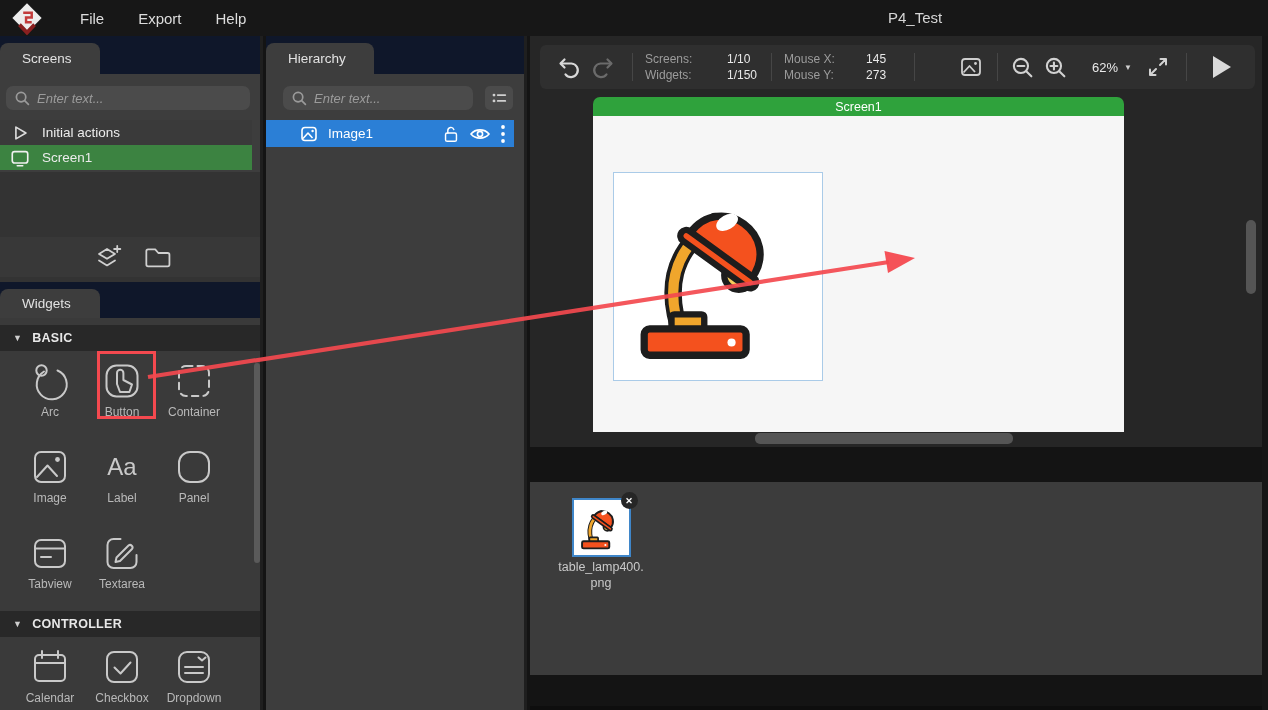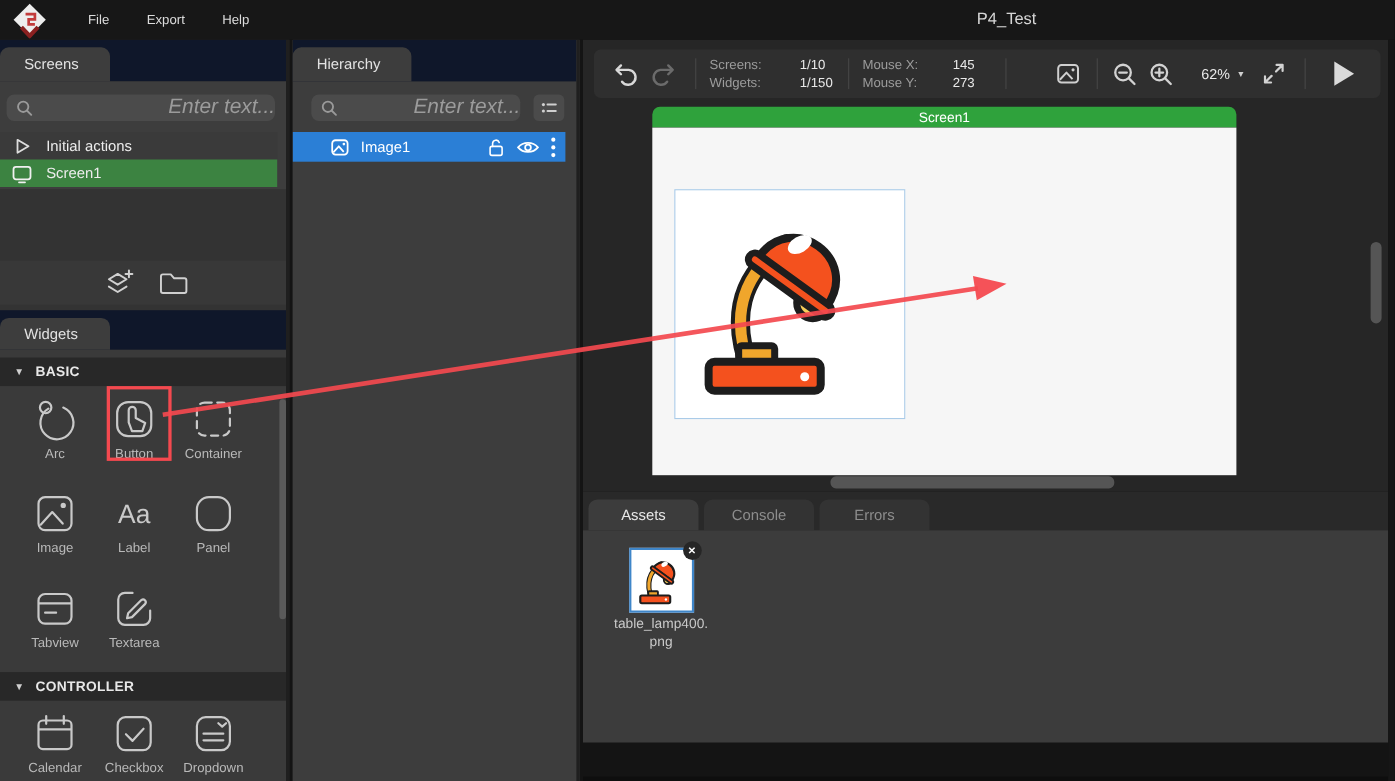--- a/index.html
+++ b/index.html
@@ -3,36 +3,36 @@
 <meta charset="utf-8">
 <style>
   * { margin:0; padding:0; box-sizing:border-box; }
   body { background:#101010; font-family:"Liberation Sans", sans-serif; }
   .app { position:relative; width:1268px; height:710px; overflow:hidden; background:#141414; }
 
   
   .menubar { position:absolute; left:0; top:0; width:1268px; height:36px; background:#171717; display:flex; align-items:center; z-index:5; }
   .logo { margin-left:10px; width:34px; height:34px; }
   .menus { display:flex; gap:34px; margin-left:36px; }
-  .menu-item { color:#dcdcdc; font-size:12px; cursor:default; }
+  .menu-item { color:#dcdcdc; font-size:15px; cursor:default; }
   .proj-title { position:absolute; left:888px; top:9px; color:#d6d6d6; font-size:15px; }
 
   
   .left-col { position:absolute; left:0; top:36px; width:263px; height:674px; background:#333; border-right:3px solid #1f1f1f; overflow:hidden; }
   .mid-col  { position:absolute; left:266px; top:36px; width:261px; height:674px; background:#3d3d3d; border-right:3px solid #1f1f1f; overflow:hidden; }
   .right-col{ position:absolute; left:530px; top:36px; width:732px; height:674px; }
   .right-edge { position:absolute; right:0; top:36px; width:6px; height:674px; background:#161616; }
 
   .tabstrip { position:absolute; left:0; width:100%; height:38px; background:#0f172a; }
   .tab { position:absolute; bottom:0; height:31px; background:#3d3d3d; border-radius:8px 8px 0 0; color:#e2e2e2; font-size:13.5px; display:flex; align-items:center; padding-left:22px; }
 
   
   .screens-body { position:absolute; left:0; top:38px; width:263px; height:98px; background:#3d3d3d; }
   .searchbox { position:absolute; display:flex; align-items:center; gap:7px; background:#4b4b4b; border-radius:7px; padding-left:9px; }
-  .searchbox input { flex:1; background:transparent; border:none; outline:none; color:#86efac; font-size:19px; font-family:"Liberation Sans",sans-serif; min-width:0;text-align:right; }
+  .searchbox input { flex:1; background:transparent; border:none; outline:none; color:#86efac; font-size:13px; font-family:"Liberation Sans",sans-serif; min-width:0; }
   .searchbox input::placeholder { font-style:italic; color:#9b9b9b; }
   .list-row { position:absolute; left:0; width:252px; height:25px; display:flex; align-items:center; gap:12px; padding-left:10px; color:#ececec; font-size:13.5px; }
   .row-initial { top:46px; background:#3a3a3a; }
   .row-screen1 { top:71px; background:#3c8341; }
   .actions-strip { position:absolute; left:0; top:201px; width:263px; height:40px; background:#383838; display:flex; align-items:center; justify-content:center; gap:18px; }
 
   
   .ts2 { top:246px; height:36px; }
   .ts2 .tab { height:29px; width:100px; }
   .widgets-body { position:absolute; left:0; top:282px; width:263px; height:392px; background:#3a3a3a; overflow:hidden; }
@@ -411,25 +411,20 @@
       <div class="selection">
         <svg style="position:absolute;left:12px;top:6px;" width="182" height="196" viewBox="0 0 200 210">
           <use href="#lamp"></use>
         </svg>
       </div>
 
       <div class="hscroll"></div>
       <div class="vscroll"></div>
     </div>
 
-    <div class="bp-tabs">
-      <div class="bp-tab bp-active" style="left:5px;">Assets</div>
-      <div class="bp-tab bp-idle" style="left:110px;">Console</div>
-      <div class="bp-tab bp-idle" style="left:215px;">Errors</div>
-    </div>
 
     <div class="bp-body">
       <div class="asset-item">
         <div class="thumb">
           <svg style="position:absolute;left:3px;top:2px;" width="49" height="51" viewBox="0 0 200 210">
             <use href="#lamp"></use>
           </svg>
           <div class="badge">✕</div>
         </div>
         <div class="fname">table_lamp400.png</div>

